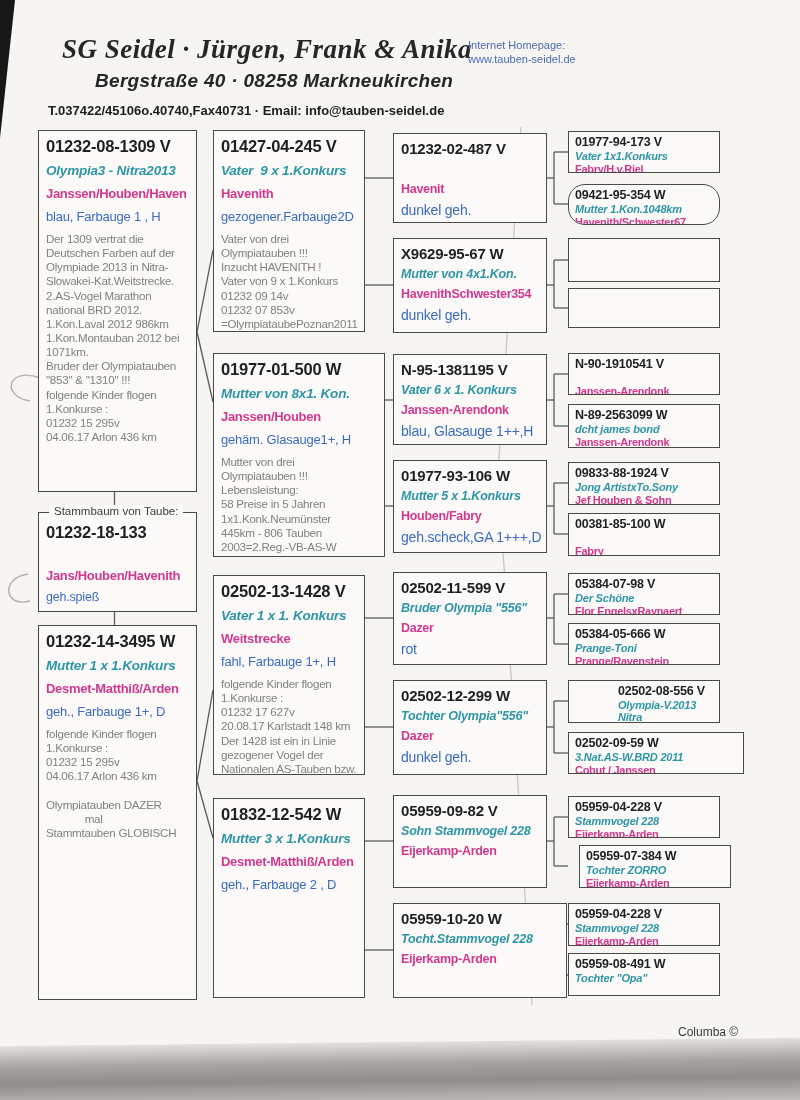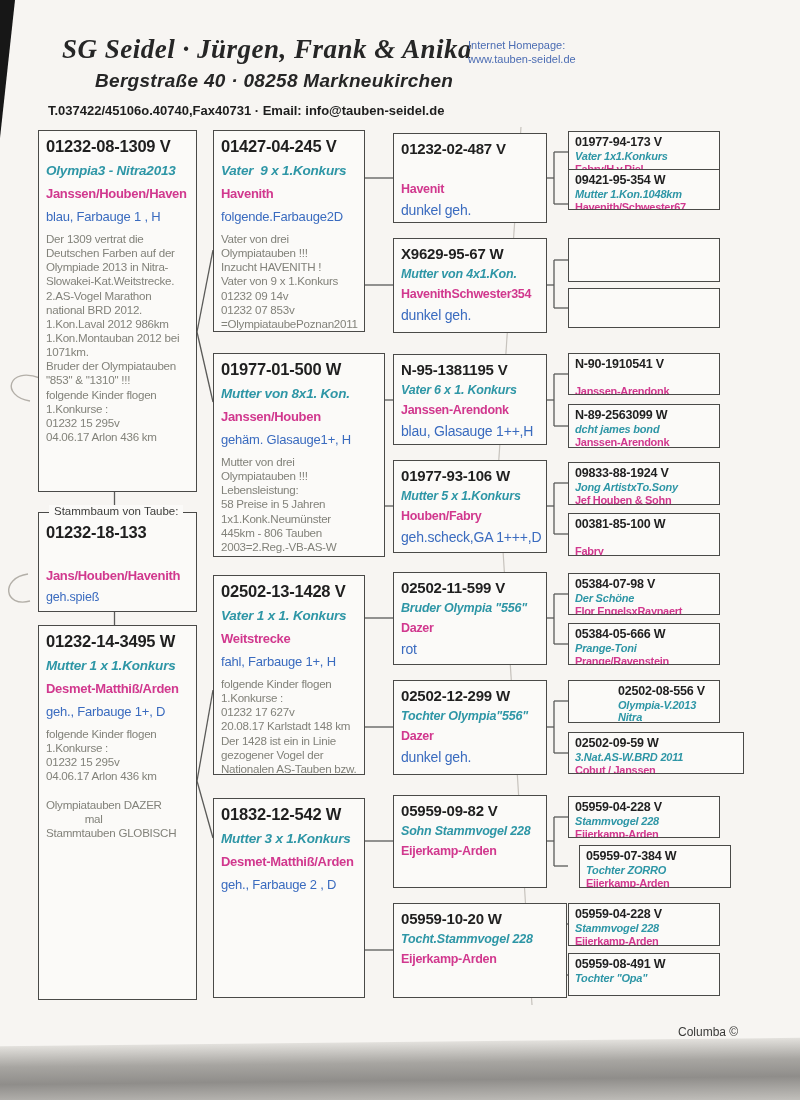--- a/index.html
+++ b/index.html
@@ -205,21 +205,21 @@
              mal
 Stammtauben GLOBISCH</div>
   </div>
 </div>
 
 <div class="bx g1" style="left:213px;top:130px;width:152px;height:202px;">
   <div class="inner">
     <div class="ring">01427-04-245 V</div>
     <div class="role">Vater  9 x 1.Konkurs</div>
     <div class="strain">Havenith</div>
-    <div class="clr">folgende.Farbauge2D</div>
+    <div class="clr">gezogener.Farbauge2D</div>
     <div class="notes">Vater von drei
 Olympiatauben !!!
 Inzucht HAVENITH !
 Vater von 9 x 1.Konkurs
 01232 09 14v
 01232 07 853v
 =OlympiataubePoznan2011
 01232 08 1310w 2x1.K.</div>
   </div>
 </div>
@@ -329,21 +329,21 @@
   </div>
 </div>
 
 <div class="bx g4" style="left:568px;top:131px;width:152px;height:42px;">
   <div class="inner">
     <div class="ring">01977-94-173 V</div>
     <div class="role">Vater 1x1.Konkurs</div>
     <div class="strain">Fabry/H.v.Riel</div>
   </div>
 </div>
-<div class="bx g4" style="left:568px;top:169px;width:152px;height:41px;">
+<div class="bx g4" style="left:568px;top:184px;width:152px;height:41px;border-radius:17px;">
   <div class="inner">
     <div class="ring">09421-95-354 W</div>
     <div class="role">Mutter 1.Kon.1048km</div>
     <div class="strain">Havenith/Schwester67</div>
   </div>
 </div>
 <div class="bx g4" style="left:568px;top:238px;width:152px;height:44px;">
   <div class="inner">
     <div class="ring"></div>
     <div class="role"></div>

